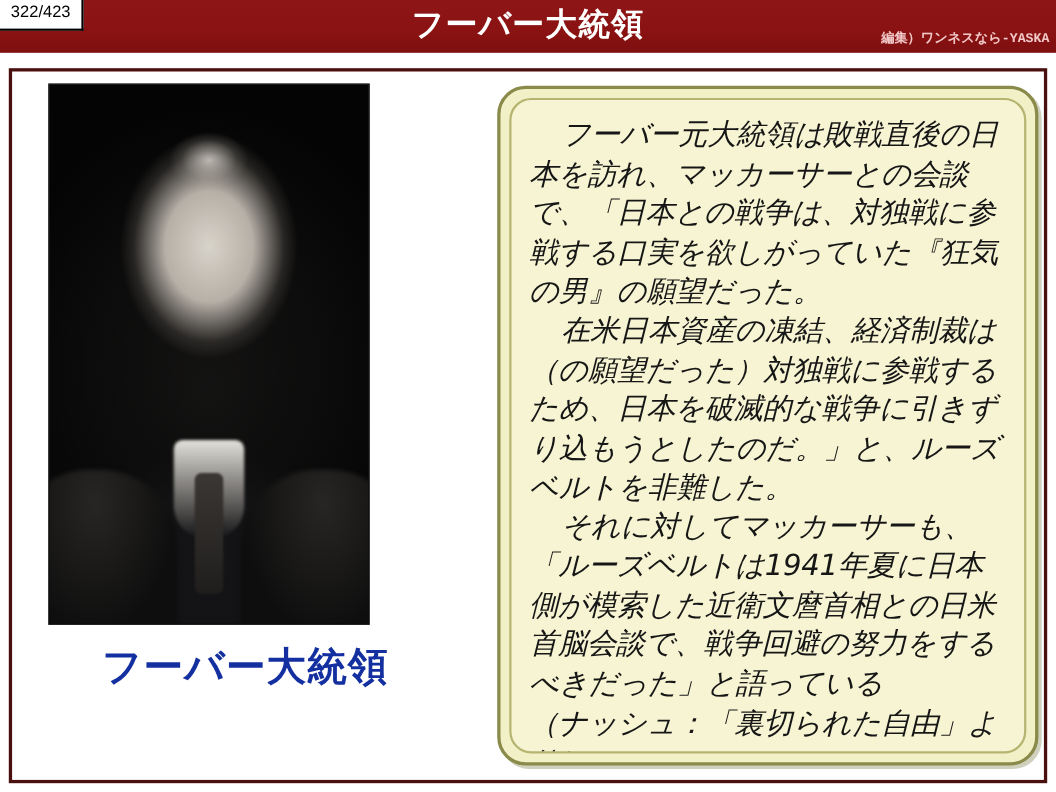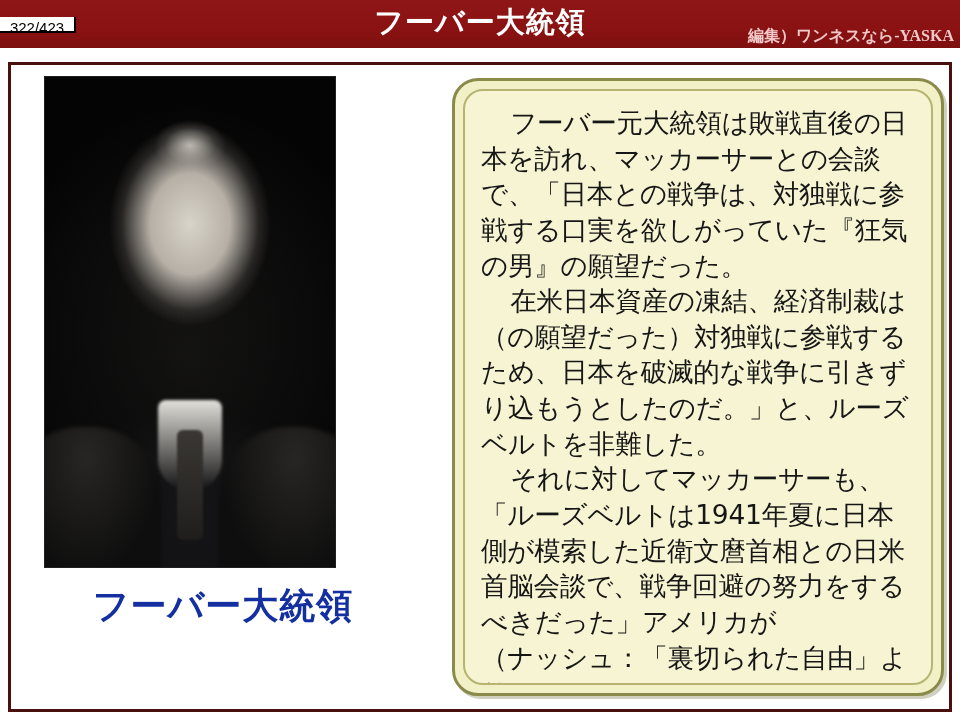--- a/index.html
+++ b/index.html
@@ -23,54 +23,53 @@
     width: 960px;
     height: 48px;
     background: #8c1414;
     background: linear-gradient(to bottom, #8e1616 0%, #8a1212 60%, #7e0f0f 100%);
   }
   .page-counter {
     position: absolute;
     left: 0;
     top: 0;
     width: 76px;
-    height: 16px;
+    height: 28px;
     background: #ffffff;
     border-right: 2px solid #000000;
     border-bottom: 2px solid #000000;
     box-sizing: border-box;
     color: #000000;
     font-size: 15px;
     line-height: 22px;
     text-align: center;
     font-family: "Liberation Sans", sans-serif;
-    margin-top: 17px;
   }
   .header-title {
     position: absolute;
     left: 0;
     top: 0;
     width: 960px;
     height: 48px;
     line-height: 44px;
     text-align: center;
     color: #ffffff;
     font-size: 29px;
     font-weight: bold;
     letter-spacing: 1px;
     font-family: "DejaVu Sans", "Liberation Sans", sans-serif;
   }
   .header-credit {
     position: absolute;
     right: 6px;
     top: 26px;
     color: #f2c8c8;
-    font-size: 16px;
+    font-size: 12px;
     font-weight: bold;
-    font-family: Liberation Serif, serif;
+    font-family: Liberation Mono, monospace;
     white-space: nowrap;
   }
 
   
   .slide-frame {
     position: absolute;
     left: 8px;
     top: 62px;
     width: 944px;
     height: 650px;
@@ -162,20 +161,21 @@
     position: absolute;
     left: 452px;
     top: 78px;
     width: 492px;
     height: 618px;
     border-radius: 26px;
     background: #f2f0c7;
     border: 3px solid #8a8a4a;
     box-shadow: 3px 3px 0 rgba(120,120,70,0.35);
     box-sizing: border-box;
+    font-style: italic;
   }
   .panel-inner {
     position: absolute;
     left: 8px;
     top: 8px;
     right: 8px;
     bottom: 8px;
     border-radius: 20px;
     border: 2px solid #b6b470;
     background: #f6f4d2;
@@ -217,17 +217,17 @@
     </div>
   </div>
   <div class="caption">フーバー大統領</div>
 </div>
 
 <div class="panel-outer">
   <div class="panel-inner">
     <div class="panel-text">
       <p>フーバー元大統領は敗戦直後の日本を訪れ、マッカーサーとの会談で、「日本との戦争は、対独戦に参戦する口実を欲しがっていた『狂気の男』の願望だった。</p>
       <p>在米日本資産の凍結、経済制裁は（の願望だった）対独戦に参戦するため、日本を破滅的な戦争に引きずり込もうとしたのだ。」と、ルーズベルトを非難した。</p>
-      <p>それに対してマッカーサーも、「ルーズベルトは1941年夏に日本側が模索した近衛文麿首相との日米首脳会談で、戦争回避の努力をするべきだった」アメリカが</p>
+      <p>それに対してマッカーサーも、「ルーズベルトは1941年夏に日本側が模索した近衛文麿首相との日米首脳会談で、戦争回避の努力をするべきだった」と語っている</p>
       <p class="noindent">（ナッシュ：「裏切られた自由」より）</p>
     </div>
   </div>
 </div>
 
 </body></html>

